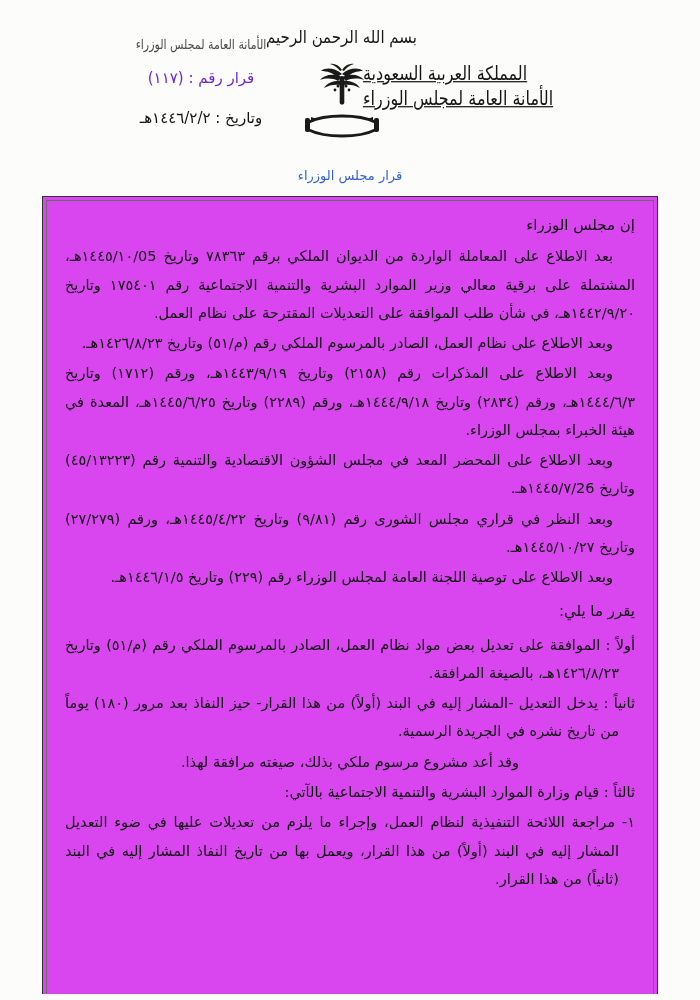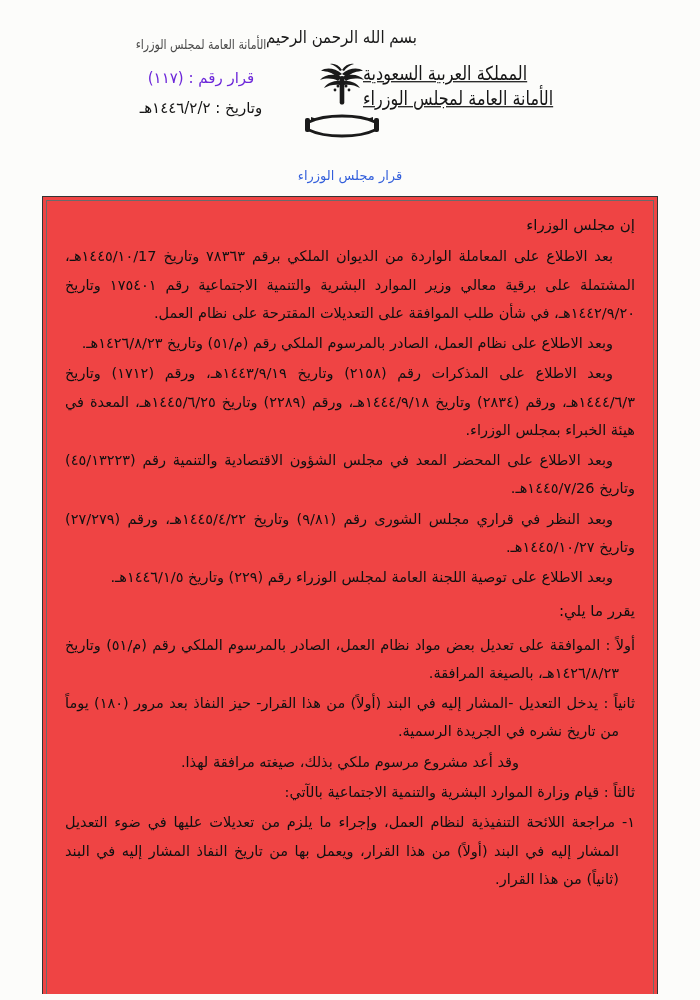--- a/index.html
+++ b/index.html
@@ -47,21 +47,21 @@
     opacity: .85;
     white-space: nowrap;
   }
   .hdr-decree-no {
     margin-top: 18px;
     font-size: 15px;
     color: #6d28d9;
     white-space: nowrap;
   }
   .hdr-decree-date {
-    margin-top: 12px;
+    margin-top: 22px;
     font-size: 15px;
     color: #141414;
     white-space: nowrap;
   }
 
   .hdr-center {
     position: absolute;
     left: 50%;
     transform: translateX(-50%);
     top: 0;
@@ -116,21 +116,21 @@
 
   
   .frame {
     position: absolute;
     top: 196px;
     left: 42px;
     right: 42px;
     bottom: 6px;
     border: 1.5px solid #333;
     border-bottom: none;
-    background: #ef4444;
+    background: #d946ef;
     padding: 14px 22px 0 22px;
     box-sizing: border-box;
   }
   .frame::before {
     content: "";
     position: absolute;
     top: 3px; left: 3px; right: 3px; bottom: 0;
     border: 1px solid #6a6a6a;
     border-bottom: none;
     pointer-events: none;
@@ -206,21 +206,21 @@
     </div>
   </div>
 
   <div class="hdr-subtitle">قرار مجلس الوزراء</div>
 
   <div class="frame">
     <div class="body-text">
 
       <div class="p open-line">إن مجلس الوزراء</div>
 
-      <div class="p indent">بعد الاطلاع على المعاملة الواردة من الديوان الملكي برقم ٧٨٣٦٣ وتاريخ ١٤٤٥/١٠/17هـ، المشتملة على برقية معالي وزير الموارد البشرية والتنمية الاجتماعية رقم ١٧٥٤٠١ وتاريخ ١٤٤٢/٩/٢٠هـ، في شأن طلب الموافقة على التعديلات المقترحة على نظام العمل.</div>
+      <div class="p indent">بعد الاطلاع على المعاملة الواردة من الديوان الملكي برقم ٧٨٣٦٣ وتاريخ ١٤٤٥/١٠/05هـ، المشتملة على برقية معالي وزير الموارد البشرية والتنمية الاجتماعية رقم ١٧٥٤٠١ وتاريخ ١٤٤٢/٩/٢٠هـ، في شأن طلب الموافقة على التعديلات المقترحة على نظام العمل.</div>
       <div class="p indent">وبعد الاطلاع على نظام العمل، الصادر بالمرسوم الملكي رقم (م/٥١) وتاريخ ١٤٢٦/٨/٢٣هـ.</div>
       <div class="p indent">وبعد الاطلاع على المذكرات رقم (٢١٥٨) وتاريخ ١٤٤٣/٩/١٩هـ، ورقم (١٧١٢) وتاريخ ١٤٤٤/٦/٣هـ، ورقم (٢٨٣٤) وتاريخ ١٤٤٤/٩/١٨هـ، ورقم (٢٢٨٩) وتاريخ ١٤٤٥/٦/٢٥هـ، المعدة في هيئة الخبراء بمجلس الوزراء.</div>
       <div class="p indent">وبعد الاطلاع على المحضر المعد في مجلس الشؤون الاقتصادية والتنمية رقم (٤٥/١٣٢٢٣) وتاريخ ١٤٤٥/٧/26هـ.</div>
       <div class="p indent">وبعد النظر في قراري مجلس الشورى رقم (٩/٨١) وتاريخ ١٤٤٥/٤/٢٢هـ، ورقم (٢٧/٢٧٩) وتاريخ ١٤٤٥/١٠/٢٧هـ.</div>
       <div class="p indent">وبعد الاطلاع على توصية اللجنة العامة لمجلس الوزراء رقم (٢٢٩) وتاريخ ١٤٤٦/١/٥هـ.</div>
 
       <div class="p decides">يقرر ما يلي:</div>
 
       <div class="p hang">أولاً : الموافقة على تعديل بعض مواد نظام العمل، الصادر بالمرسوم الملكي رقم (م/٥١) وتاريخ ١٤٢٦/٨/٢٣هـ، بالصيغة المرافقة.</div>
       <div class="p hang">ثانياً : يدخل التعديل -المشار إليه في البند (أولاً) من هذا القرار- حيز النفاذ بعد مرور (١٨٠) يوماً من تاريخ نشره في الجريدة الرسمية.</div>

